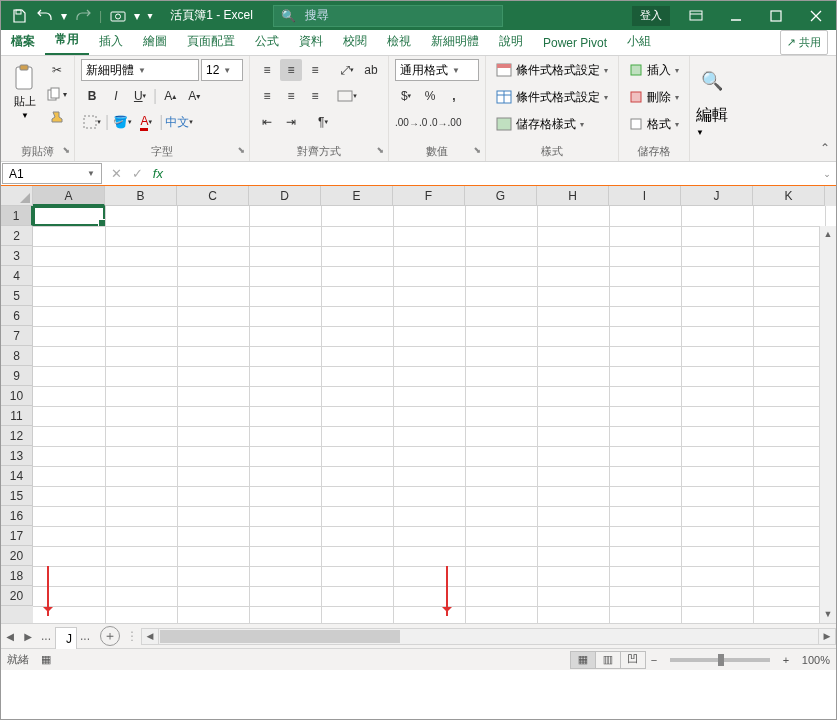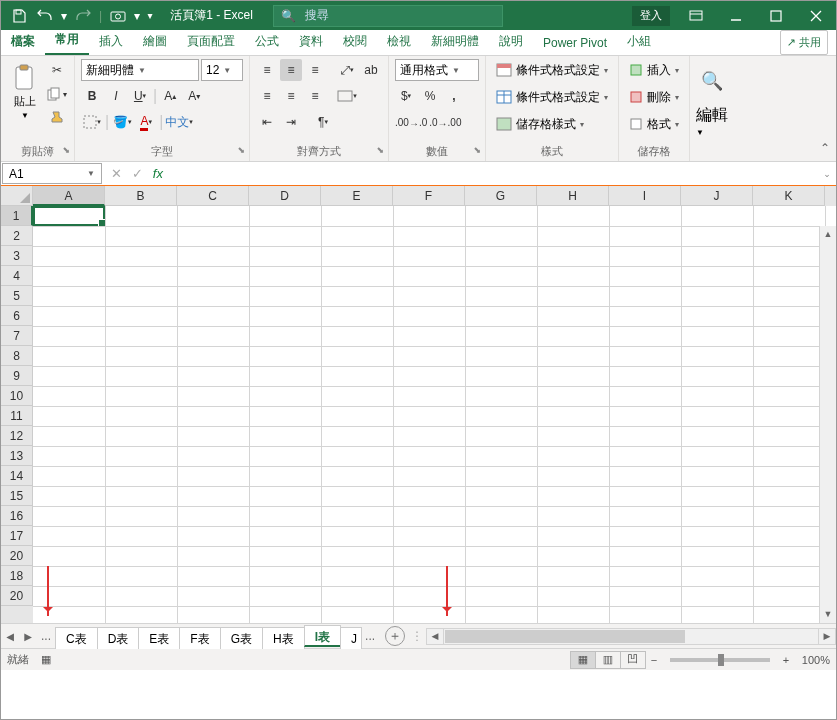--- a/index.html
+++ b/index.html
@@ -498,29 +498,20 @@
   </div>
 
   <div class="red-arrow" style="left:46px; top:380px; height:50px"></div>
   <div class="red-arrow" style="left:445px; top:380px; height:50px"></div>
 </div>
 
 <div class="sheet-row">
   <div class="nav-btn">◀</div>
   <div class="nav-btn">▶</div>
   <div class="nav-dots">...</div>
-  <div id="sheettabs" style="display:flex">
-      <div class="sheet-tab">C表</div>
-      <div class="sheet-tab">D表</div>
-      <div class="sheet-tab">E表</div>
-      <div class="sheet-tab">F表</div>
-      <div class="sheet-tab">G表</div>
-      <div class="sheet-tab">H表</div>
-      <div class="sheet-tab active">I表</div>
-    </div>
   <div class="sheet-tab jcut"><span>J</span></div>
   <div class="nav-dots">...</div>
   <div class="add-sheet">＋</div>
   <div class="splitter">⋮</div>
   <div class="hscroll-area">
     <div class="hscroll">
       <div class="left">◀</div>
       <div class="thumb"></div>
       <div class="right">▶</div>
     </div>

